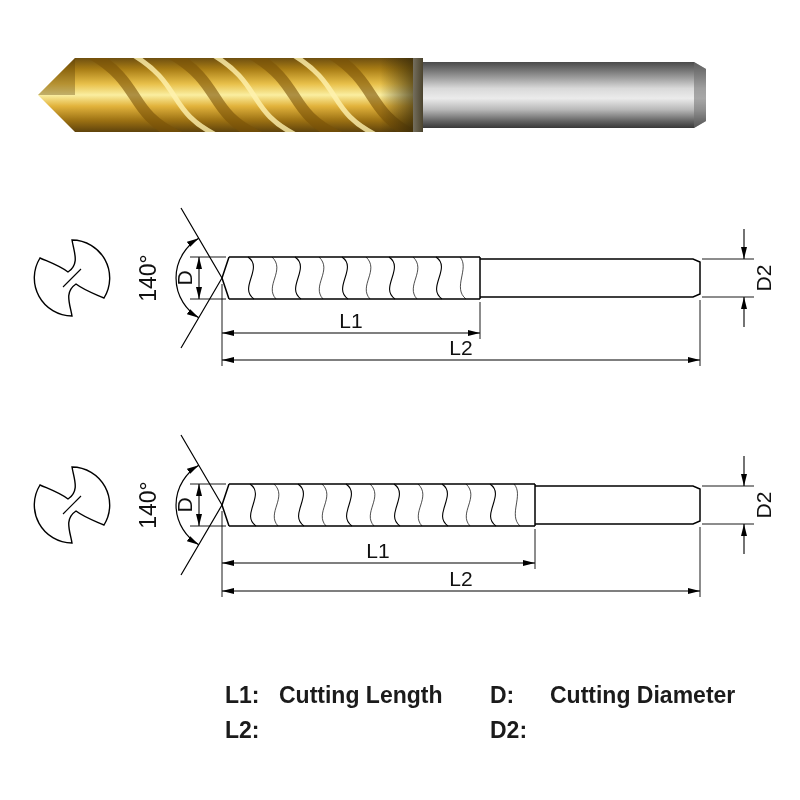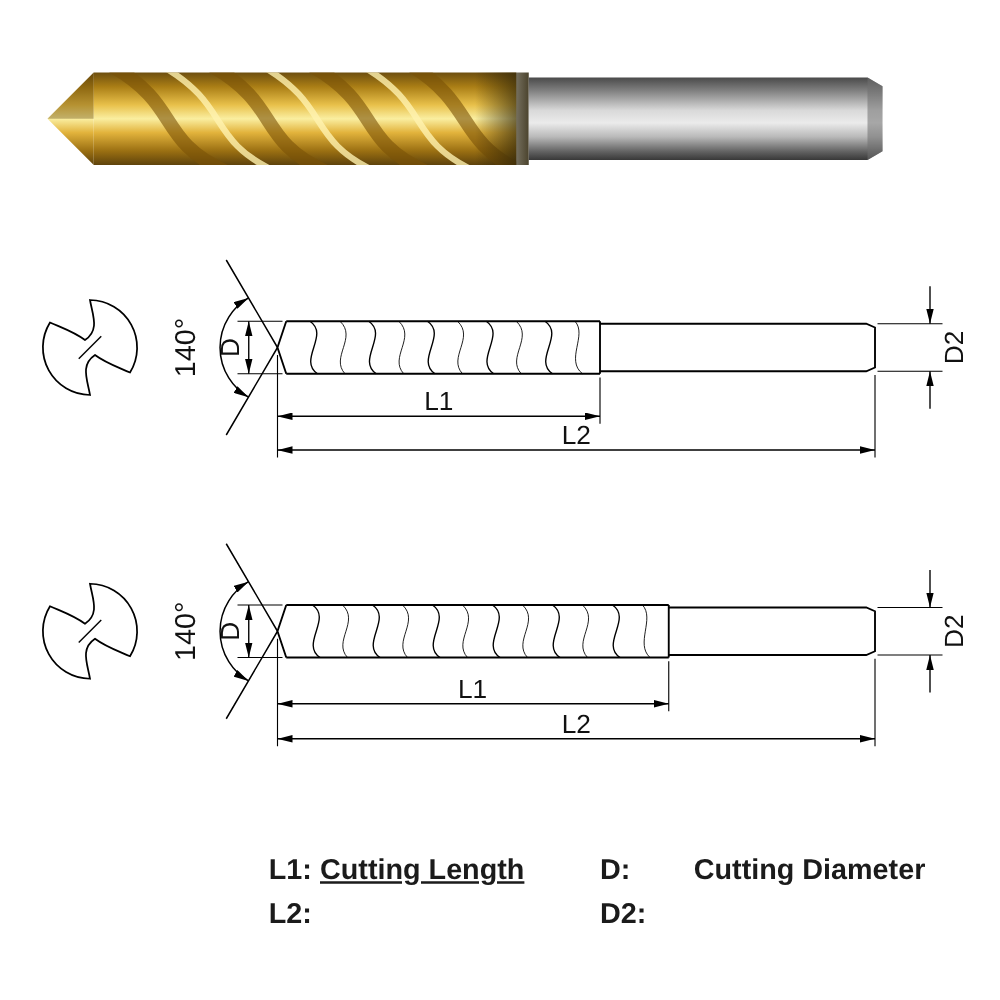--- a/index.html
+++ b/index.html
@@ -1,23 +1,23 @@
 <!DOCTYPE html>
 <html><head>
 <meta charset="utf-8">
 <style>
   html,body{margin:0;padding:0;background:#fff;}
   .page{position:relative;width:800px;height:800px;background:#ffffff;overflow:hidden;
         font-family:"Liberation Sans", sans-serif;color:#111;}
   .abs{position:absolute;}
   svg text{font-family:"Liberation Sans", sans-serif;fill:#111;}
-  .legend{position:absolute;left:0;top:682px;width:636px;}
+  .legend{position:absolute;left:0;top:682px;width:636px;padding-left:10px;}
   .legend-row{position:relative;height:35px;font-size:23px;font-weight:600;color:#1b1b1b;}
   .legend-row span{position:absolute;white-space:nowrap;}
-  .lk1{left:215px;} .lv1{left:256px;text-decoration:underline;} .lk2{left:480px;} .lv2{left:540px;margin-left:15px;}
+  .lk1{left:215px;} .lv1{left:269px;} .lk2{left:480px;} .lv2{left:540px;}
 </style>
 </head>
 <body>
 
 <div class="page">
 
   <svg class="abs" style="left:30px;top:45px;" width="690" height="100" viewBox="0 0 690 100">
     <defs>
       <linearGradient id="goldGrad" x1="0" y1="0" x2="0" y2="1">
         <stop offset="0" stop-color="#6e4f10"></stop>

